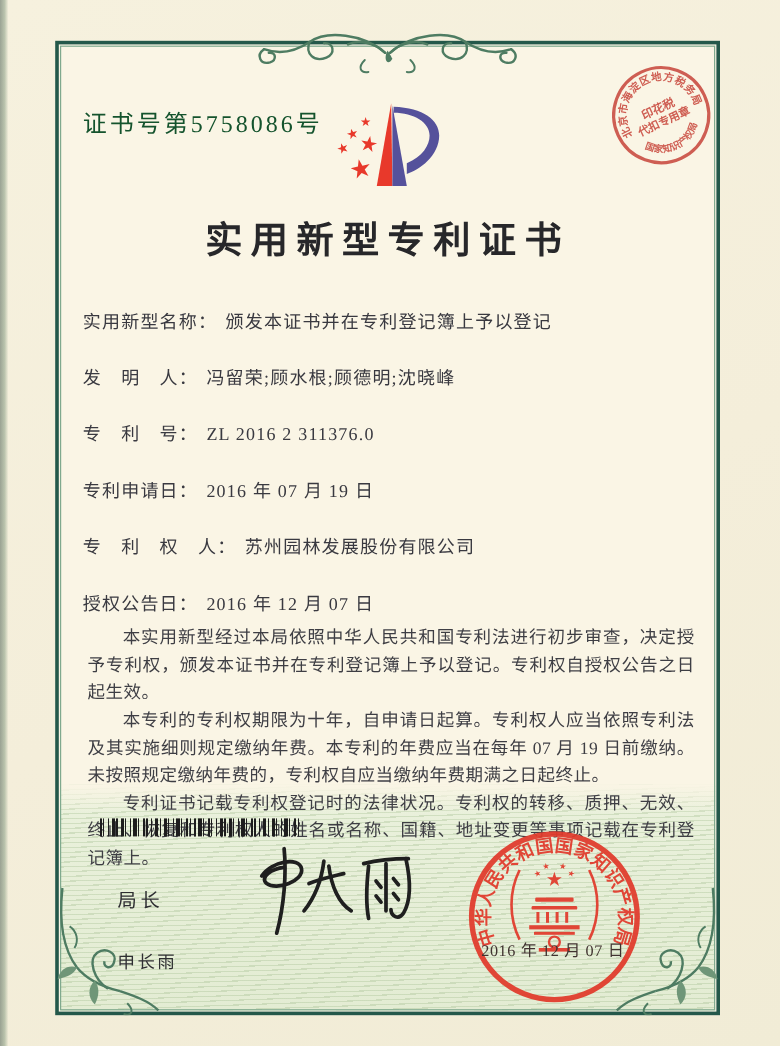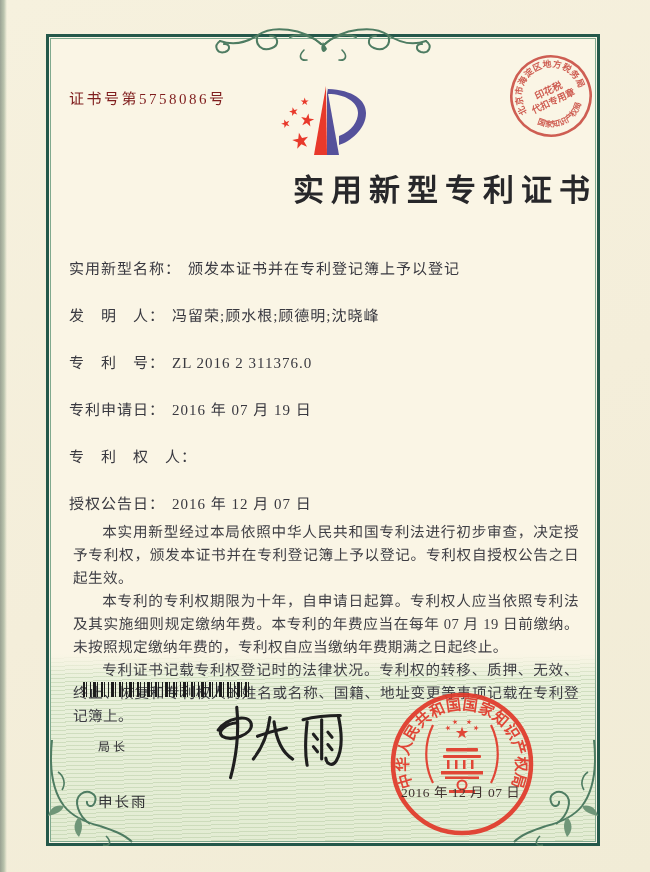--- a/index.html
+++ b/index.html
@@ -13,39 +13,39 @@
     background:linear-gradient(90deg,#5e6f63 0%,#93a68e 55%,rgba(147,166,142,0) 100%);opacity:.6;}
   .frame{position:absolute;left:46px;top:34px;width:548px;height:806px;
     border:3px solid #24584a;background:#faf5e5;}
   .frame-inner{position:absolute;inset:1px;border:1px solid #7fa98e;pointer-events:none;z-index:5;}
   .green-panel{position:absolute;left:1px;right:1px;bottom:1px;height:188px;
     background:
       repeating-linear-gradient(178deg,rgba(150,180,130,.30) 0 1px,rgba(0,0,0,0) 1px 4px),
       linear-gradient(#eaf1dc,#e3ecd3);}
   .green-panel::after{content:'';position:absolute;inset:0;
     background:linear-gradient(180deg,#faf5e5 0,rgba(250,245,229,0) 24px);}
-  .cert-no{position:absolute;left:20px;top:50px;font-size:15px;letter-spacing:2.5px;color:#7f1d1d;z-index:3;}
+  .cert-no{position:absolute;left:20px;top:50px;font-size:20px;letter-spacing:2.5px;color:#14532d;z-index:3;}
   .logo{position:absolute;left:224px;top:44px;z-index:3;}
-  .doc-title{position:absolute;left:0;top:128px;width:100%;margin:0;text-align:right;
+  .doc-title{position:absolute;left:0;top:138px;width:100%;margin:0;text-align:center;
     font-size:31px;font-weight:bold;letter-spacing:7px;color:#27272a;z-index:3;}
   .fields{position:absolute;left:20px;top:222px;width:512px;z-index:3;}
   .field-row{display:flex;margin-bottom:26px;font-size:15px;line-height:21px;color:#393940;letter-spacing:1px;}
   .field-label{white-space:pre;}
   .field-value{margin-left:7px;white-space:pre;}
   .paragraphs{position:absolute;left:24px;top:464px;width:506px;z-index:3;margin-top:20px;}
   .paragraphs p{margin:0;text-indent:2em;font-size:14.6px;line-height:23px;
     text-align:justify;color:#3e3e44;letter-spacing:.4px;}
   .barcode{position:absolute;left:34px;top:645px;width:168px;height:15px;z-index:4;
     background:repeating-linear-gradient(90deg,
       #1d1d1d 0 2px,transparent 2px 3px,
       #1d1d1d 3px 4px,transparent 4px 7px,
       #1d1d1d 7px 8px,transparent 8px 10px,
       #1d1d1d 10px 13px,transparent 13px 14px,
       #1d1d1d 14px 15px,transparent 15px 18px);}
-  .director-title{position:absolute;left:49px;top:700px;font-size:12px;letter-spacing:3px;color:#2e2e32;z-index:4;}
+  .director-title{position:absolute;left:49px;top:700px;font-size:16px;letter-spacing:3px;color:#2e2e32;z-index:4;}
   .director-name{position:absolute;left:49px;top:753px;font-size:14.5px;letter-spacing:2px;color:#2e2e32;z-index:4;}
   .signature{position:absolute;left:144px;top:662px;z-index:4;}
   .seal{position:absolute;left:338px;top:652px;z-index:4;opacity:.93;}
   .seal-date{position:absolute;left:352px;top:744px;width:130px;font-size:13.5px;
     letter-spacing:.5px;color:#403330;z-index:6;white-space:pre;}
   .page-footer{position:absolute;left:0;top:786px;width:100%;text-align:center;
     font-size:12.5px;letter-spacing:2px;color:#3a3a3e;z-index:4;}
   .tax-stamp{position:absolute;left:458px;top:15px;transform:rotate(-25deg);opacity:.88;z-index:3;}
   .top-ornament{position:absolute;left:50%;top:-17px;transform:translateX(-50%);z-index:6;}
   .corner{position:absolute;bottom:-3px;z-index:6;}
@@ -147,20 +147,21 @@
     <div class="field-row">
       <span class="field-label">专　利　号：</span>
       <span class="field-value">ZL 2016 2 311376.0</span>
     </div>
     <div class="field-row">
       <span class="field-label">专利申请日：</span>
       <span class="field-value">2016 年 07 月 19 日</span>
     </div>
     <div class="field-row">
       <span class="field-label">专　利　权　人：</span>
+      <span class="field-value">苏州园林发展股份有限公司</span>
     </div>
     <div class="field-row">
       <span class="field-label">授权公告日：</span>
       <span class="field-value">2016 年 12 月 07 日</span>
     </div>
   </div>
 
   <div class="paragraphs">
     <p>本实用新型经过本局依照中华人民共和国专利法进行初步审查，决定授予专利权，颁发本证书并在专利登记簿上予以登记。专利权自授权公告之日起生效。</p>
     <p>本专利的专利权期限为十年，自申请日起算。专利权人应当依照专利法及其实施细则规定缴纳年费。本专利的年费应当在每年 07 月 19 日前缴纳。未按照规定缴纳年费的，专利权自应当缴纳年费期满之日起终止。</p>

